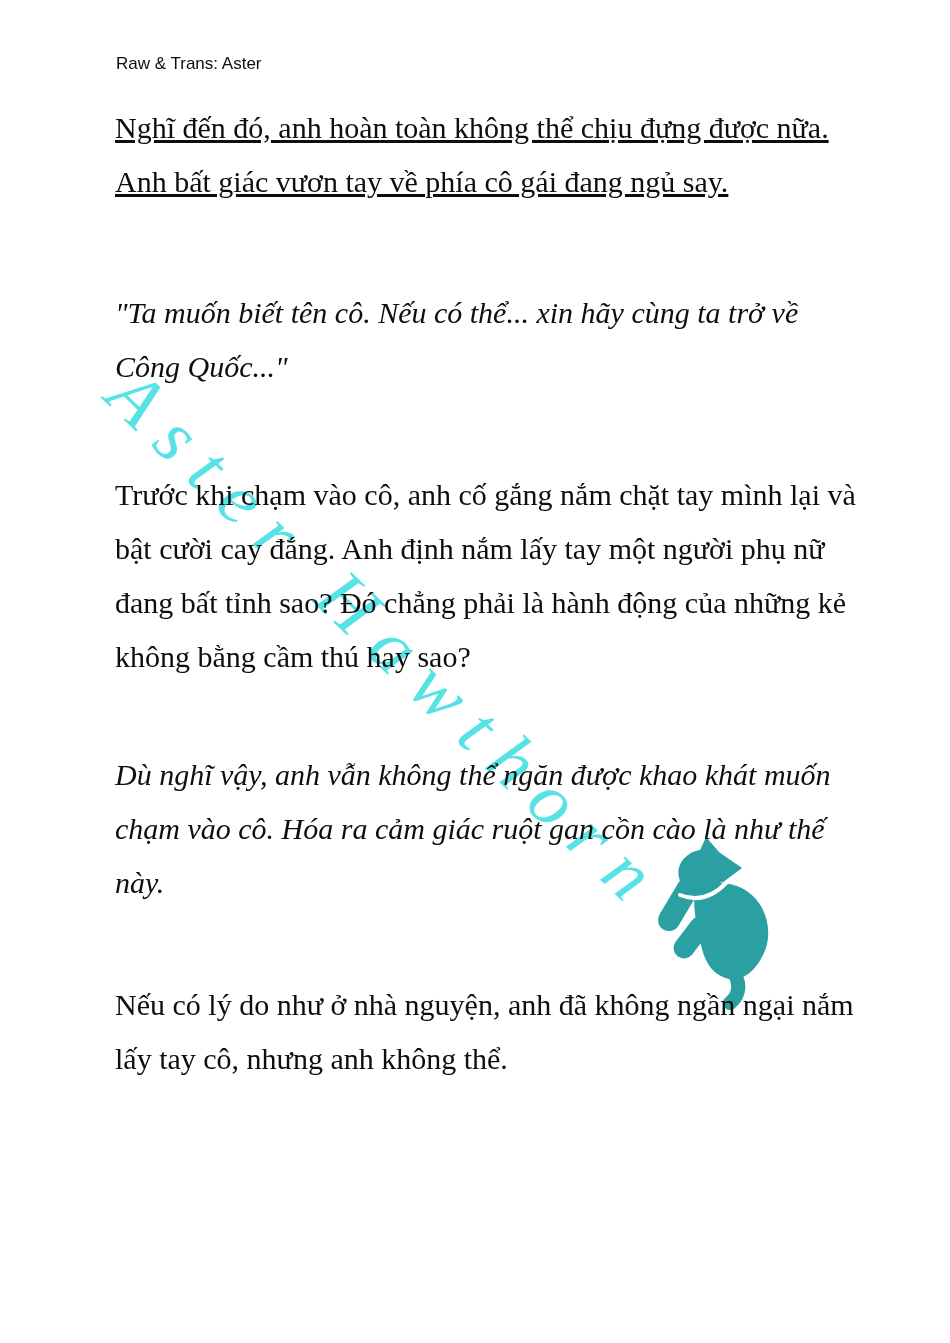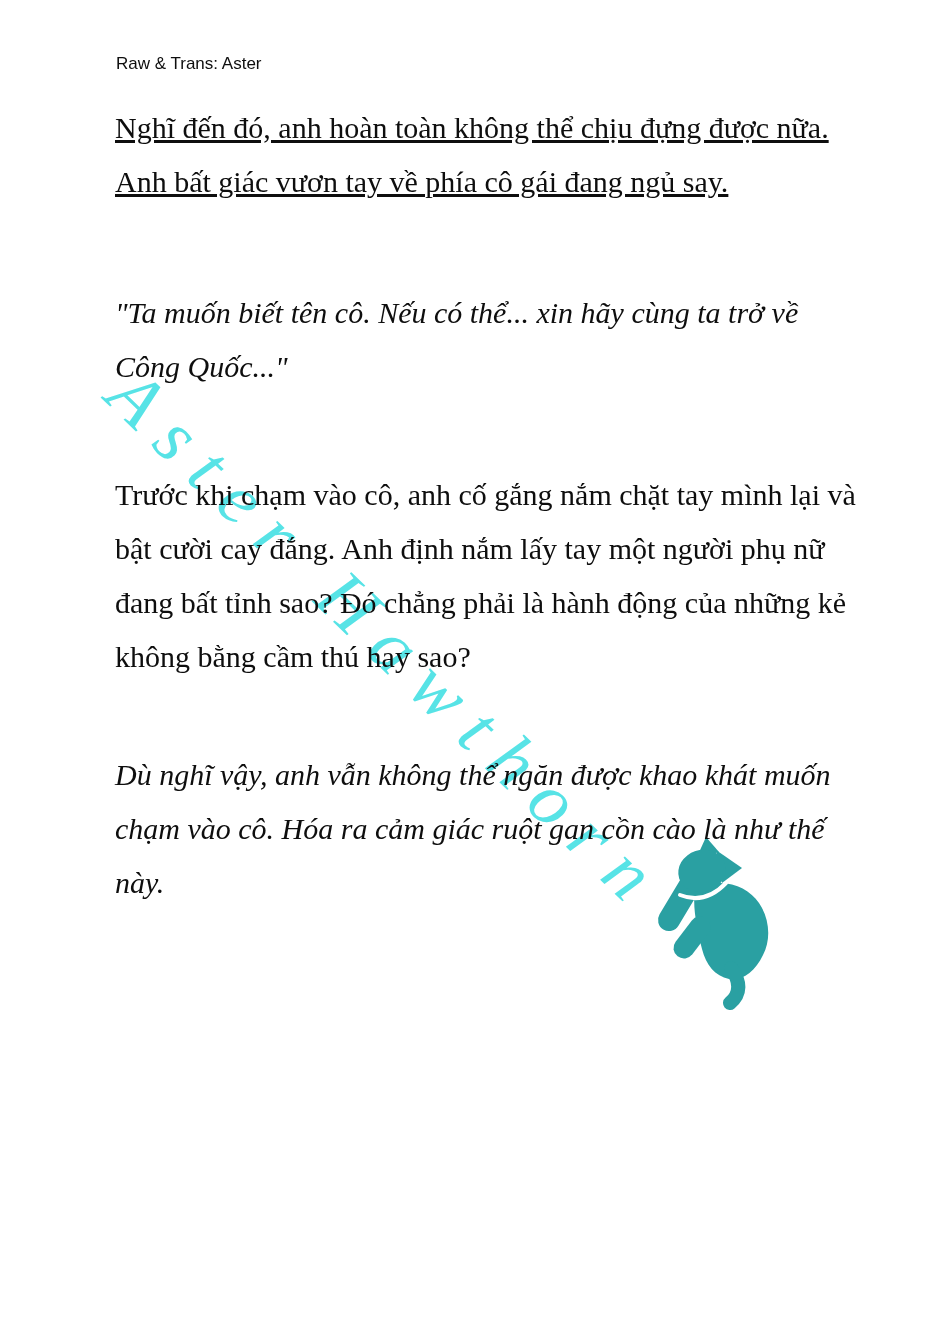--- a/index.html
+++ b/index.html
@@ -70,20 +70,22 @@
 Anh bất giác vươn tay về phía cô gái đang ngủ say.</p>
   <p class="para p2">"Ta muốn biết tên cô. Nếu có thể... xin hãy cùng ta trở về
 Công Quốc..."</p>
   <p class="para p3">Trước khi chạm vào cô, anh cố gắng nắm chặt tay mình lại và
 bật cười cay đắng. Anh định nắm lấy tay một người phụ nữ
 đang bất tỉnh sao? Đó chẳng phải là hành động của những kẻ
 không bằng cầm thú hay sao?</p>
   <p class="para p4">Dù nghĩ vậy, anh vẫn không thể ngăn được khao khát muốn
 chạm vào cô. Hóa ra cảm giác ruột gan cồn cào là như thế
 này.</p>
+  <p class="para p5">Nếu có lý do như ở nhà nguyện, anh đã không ngần ngại nắm
+lấy tay cô, nhưng anh không thể.</p>
 
   <svg class="cat" viewBox="0 0 130 175" xmlns="http://www.w3.org/2000/svg">
 
     <path fill="var(--cat, #2aa0a2)" d="M45,56 C68,40 97,50 109,68 C120,84 121,105 113,120 C105,137 92,146 79,144 C65,141 56,130 52,114 C48,98 42,72 45,56 Z"></path>
 
     <line x1="40" y1="50" x2="19" y2="85" stroke="var(--cat, #2aa0a2)" stroke-width="22" stroke-linecap="round"></line>
 
     <line x1="50" y1="92" x2="34" y2="113" stroke="var(--cat, #2aa0a2)" stroke-width="21" stroke-linecap="round"></line>
 
     <path d="M81,133 C91,147 91,159 80,168" fill="none" stroke="var(--cat, #2aa0a2)" stroke-width="14" stroke-linecap="round"></path>

